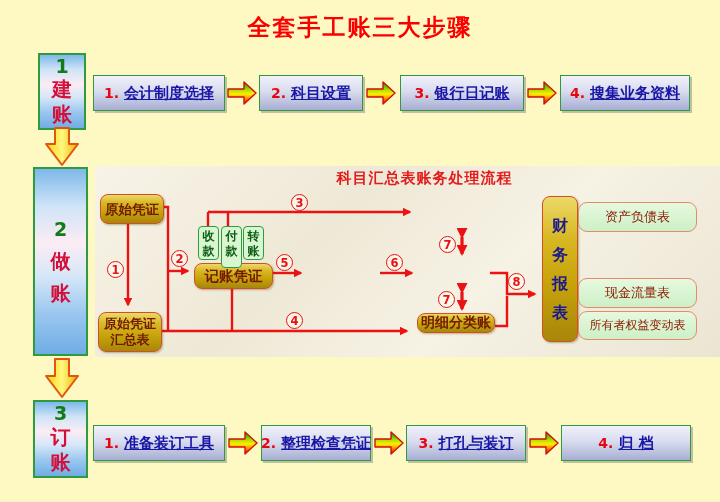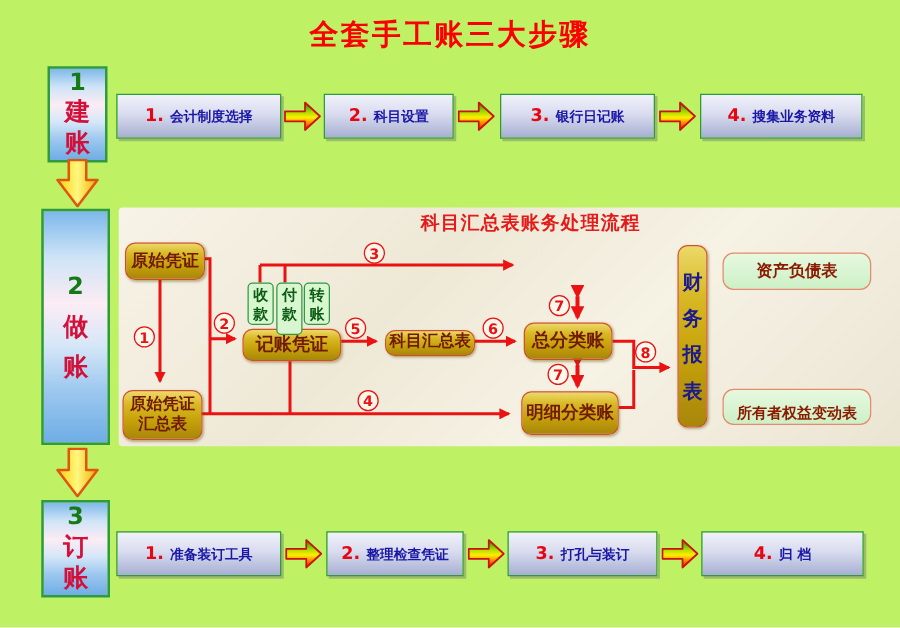--- a/index.html
+++ b/index.html
@@ -1,34 +1,34 @@
 <!DOCTYPE html>
 <html><head>
 <meta charset="utf-8">
 <style>
   html,body{margin:0;padding:0;background:#ffffff;}
-  .canvas{position:relative;width:720px;height:502px;background:#bef264;overflow:hidden;
+  .canvas{position:relative;width:720px;height:502px;background:#fef9c3;overflow:hidden;
           font-family:"DejaVu Sans",sans-serif;}
   .title{position:absolute;top:12px;left:0;width:100%;margin:0;text-align:center;
          font-size:23px;font-weight:bold;color:#fb0000;letter-spacing:2px;}
 
   
   .phase{position:absolute;display:flex;flex-direction:column;align-items:center;justify-content:center;
          background:linear-gradient(180deg,#7db8ea 0%,#cfe4f7 20%,#fcecf4 40%,#d6e7f8 58%,#9bc7ef 78%,#6fade5 100%);
          border:2px solid #2f9a3f;box-sizing:border-box;}
   .phase .pnum{color:#157a15;font-size:19px;font-weight:bold;line-height:1.15;}
   .phase .pchar{color:#d2103a;font-size:20px;font-weight:bold;line-height:1.25;}
   .phase.tall .pchar,.phase.tall .pnum{line-height:1.6;}
 
   
   .step{position:absolute;height:36px;display:flex;align-items:center;justify-content:center;gap:5px;
         background:linear-gradient(180deg,#f0f1fa 0%,#d9dcef 45%,#a7aed2 100%);
         border:1.5px solid #2f9a3f;box-shadow:2px 2px 0 rgba(120,120,120,.45);box-sizing:border-box;}
   .snum{color:#e80510;font-weight:bold;font-size:14px;}
-  .slabel{color:#1a17a6;font-weight:bold;font-size:11px;white-space:pre;}
+  .slabel{color:#1a17a6;font-weight:bold;font-size:15px;white-space:pre;text-decoration:underline;}
 
   .rarrow{position:absolute;}
   .darrow{position:absolute;}
 
   
   .panel{position:absolute;left:95px;top:166px;width:613px;height:191px;border-radius:3px;
          background:linear-gradient(135deg,#f7f3e7 0%,#eee8d6 35%,#f6f2e4 60%,#e9e3d1 100%);padding-left:46px;}
   .ptitle{position:absolute;top:3px;left:0;width:100%;text-align:center;
           font-size:15px;font-weight:bold;color:#e31b1b;letter-spacing:1px;}
   .flowsvg{position:absolute;left:0;top:0;pointer-events:none;}
@@ -40,22 +40,22 @@
   .gold.big{font-size:14.5px;}
   .gold.fin{color:#1b1b8e;font-size:16px;line-height:29px;word-break:break-all;
             padding:0 6px;flex-direction:row;text-align:center;}
 
   .vbox{position:absolute;background:#d8f6d0;border:1.5px solid #2f9a3f;border-radius:4px;
         color:#0c5c14;font-weight:bold;font-size:12px;line-height:14.5px;text-align:center;
         word-break:break-all;padding:2px 2px;box-sizing:border-box;}
 
   .report{position:absolute;left:483px;width:119px;display:flex;align-items:center;justify-content:center;
           background:linear-gradient(180deg,#e7f9df,#ccf0c6);border:1.5px solid #e58a6a;border-radius:9px;
-          color:#8c1a00;font-weight:bold;font-size:13px;box-sizing:border-box;}
-  .report.small{font-size:12px;align-items:flex-end;}
+          color:#8c1a00;font-weight:normal;font-size:13px;box-sizing:border-box;}
+  .report.small{font-size:12px;}
 
   .mk{position:absolute;width:17px;height:17px;border:1.7px solid #e81212;border-radius:50%;
       color:#e81212;font-size:11.5px;font-weight:bold;display:flex;align-items:center;justify-content:center;
       background:rgba(255,253,245,.55);box-sizing:border-box;}
 </style>
 </head>
 <body>
 
 <div class="canvas">
 
@@ -162,45 +162,42 @@
     <div class="gold" style="left:5px;top:28px;width:64px;height:30px">
       <span>原始凭证</span>
     </div>
     <div class="gold" style="left:3px;top:146px;width:64px;height:40px;font-size:13px">
       <span>原始凭证</span>
       <span>汇总表</span>
     </div>
     <div class="gold big" style="left:99px;top:97px;width:79px;height:26px">
       <span>记账凭证</span>
     </div>
-    <div class="gold" style="left:213px;top:98px;width:72px;height:21px;font-size:13px">
-      <span>科目汇总表</span>
-    </div>
-    <div class="gold big" style="left:324px;top:92px;width:71px;height:30px">
-      <span>总分类账</span>
-    </div>
-    <div class="gold big" style="left:322px;top:147px;width:78px;height:35px;font-size:14px">
+    <div class="gold big" style="left:322px;top:147px;width:78px;height:20px;font-size:14px">
       <span>明细分类账</span>
     </div>
-    <div class="gold fin" style="left:447px;top:30px;width:24px;height:146px">
+    <div class="gold fin" style="left:447px;top:30px;width:36px;height:146px">
       <span>财务报表</span>
     </div>
 
     <div class="vbox" style="left:103px;top:60px;width:21px;height:34px">
       <span>收款</span>
     </div>
     <div class="vbox" style="left:126px;top:60px;width:21px;height:42px">
       <span>付款</span>
     </div>
     <div class="vbox" style="left:148px;top:60px;width:21px;height:34px">
       <span>转账</span>
     </div>
 
     <div class="report" style="top:36px;height:30px">
       <span>资产负债表</span>
+    </div>
+    <div class="report" style="top:112px;height:30px">
+      <span>现金流量表</span>
     </div>
     <div class="report small" style="top:145px;height:29px">
       <span>所有者权益变动表</span>
     </div>
 
     <div class="mk" style="left:12px;top:95px">1</div>
     <div class="mk" style="left:76px;top:84px">2</div>
     <div class="mk" style="left:196px;top:28px">3</div>
     <div class="mk" style="left:191px;top:146px">4</div>
     <div class="mk" style="left:181px;top:88px">5</div>

